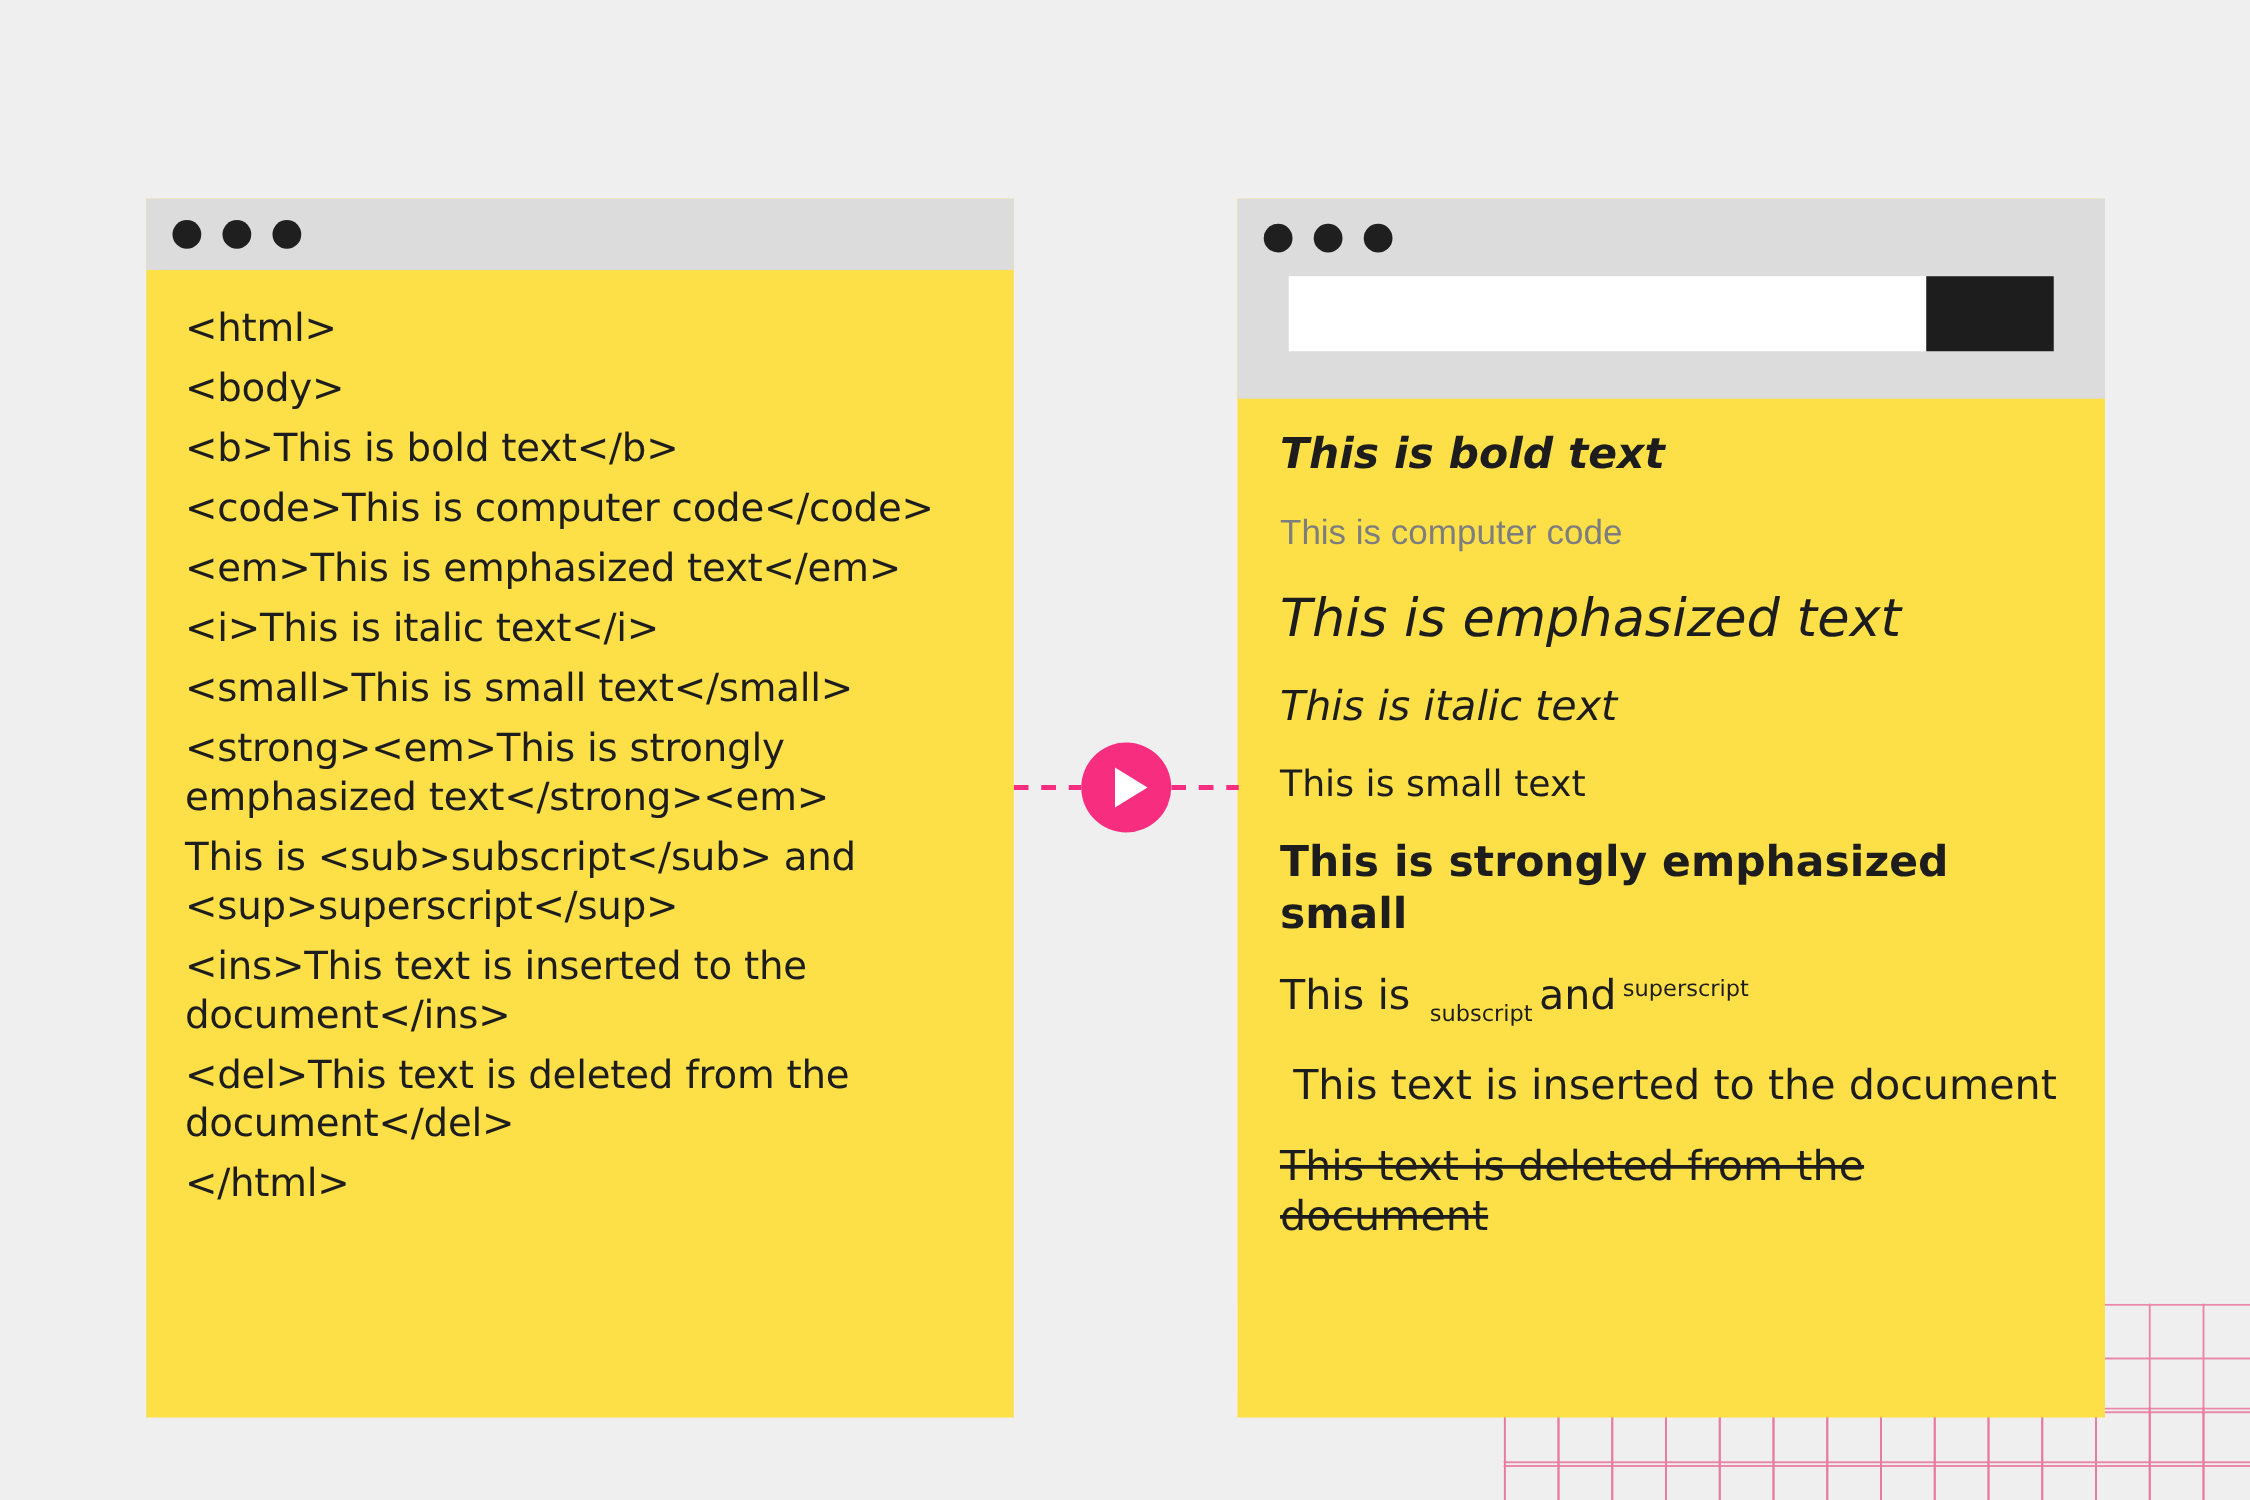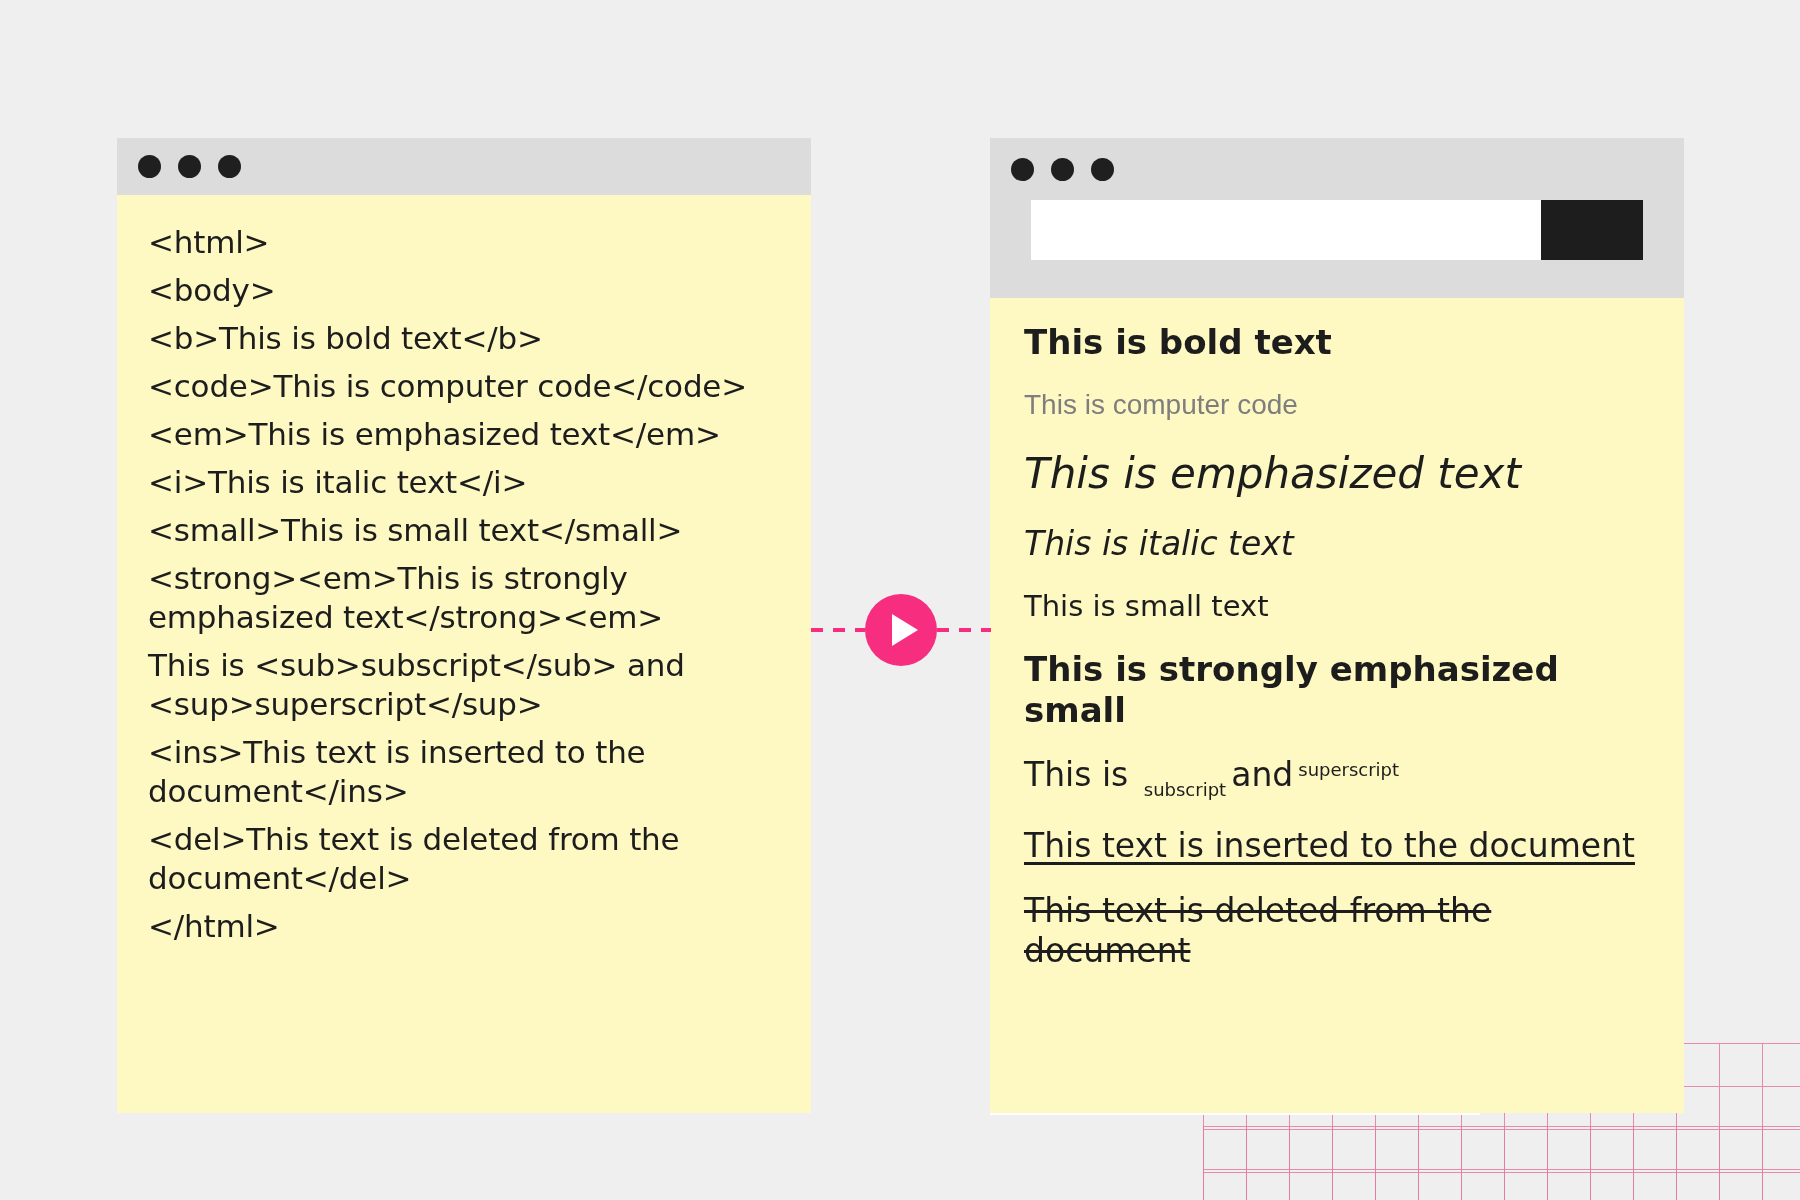--- a/index.html
+++ b/index.html
@@ -50,22 +50,23 @@
     top: 1043px;
     width: 490px;
     height: 72px;
     background: #ffffff;
     z-index: 1;
   }
 
   
   .window {
     position: absolute;
-    background: #fef9c3;
+    background: #fde047;
     z-index: 3;
+    margin-top: 21px;
   }
   .titlebar {
     background: #dcdcdc;
     display: flex;
     align-items: center;
     box-sizing: border-box;
   }
   .dots {
     display: flex;
     gap: 17px;
@@ -148,20 +149,21 @@
     font-family: "DejaVu Sans", sans-serif;
     color: #1d1d1d;
   }
   .pv {
     margin: 0 0 25px 0;
     line-height: 1.22;
   }
   .pv-bold {
     font-size: 34px;
     font-weight: bold;
+    font-style: italic;
   }
   .pv-code {
     font-family: Liberation Sans, sans-serif;
     font-size: 28px;
     color: #7e7e7e;
     letter-spacing: 0px;
   }
   .pv-em {
     font-size: 42px;
     font-style: italic;
@@ -186,23 +188,23 @@
     vertical-align: -0.55em;
     margin: 0 5px;
   }
   .pv-subsup sup {
     font-size: 18px;
     vertical-align: 0.55em;
     margin-left: 5px;
   }
   .pv-ins {
     font-size: 33px;
-    text-decoration: underline;
     text-underline-offset: 5px;
     line-height: 1.22;
+    text-align: center;
   }
   .pv-del {
     font-size: 33px;
     text-decoration: line-through;
     line-height: 1.22;
   }
 
   
   .connector {
     position: absolute;

